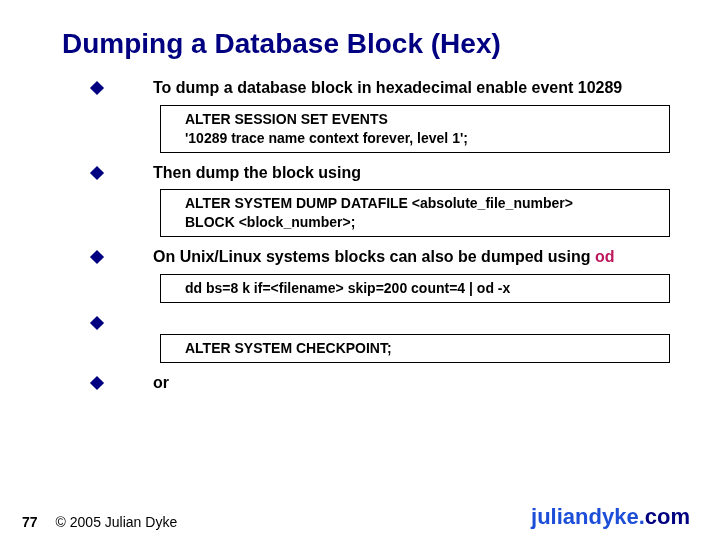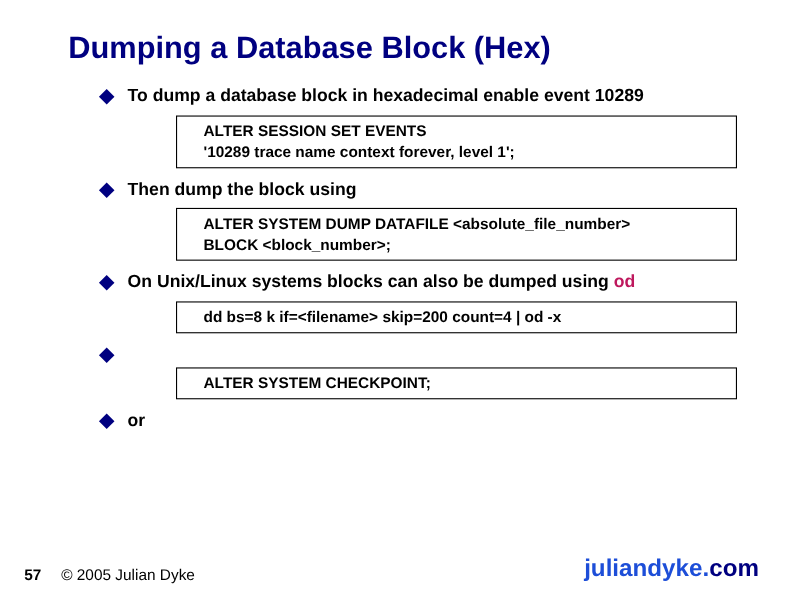--- a/index.html
+++ b/index.html
@@ -19,20 +19,21 @@
   .title {
     font-size: 28px;
     font-weight: bold;
     color: #000080;
     margin: 0 0 18px 22px;
   }
   .bullet-row {
     display: flex;
     align-items: flex-start;
     margin: 6px 0 4px 52px;
+    gap: 37px;
   }
   .diamond {
     width: 10px;
     height: 10px;
     background: #000080;
     transform: rotate(45deg);
     flex: 0 0 10px;
     margin-top: 5px;
     margin-right: 14px;
   }
@@ -124,19 +125,19 @@
   <div class="code-box">ALTER SYSTEM CHECKPOINT;</div>
 
   <div class="bullet-row">
     <div class="diamond"></div>
     <div class="bullet-text">or</div>
   </div>
 </div>
 
 <div class="footer">
   <div class="footer-left">
-    <span class="page-num">57</span>
+    <span class="page-num">77</span>
     <span class="copyright">© 2005 Julian Dyke</span>
   </div>
   <div class="site">
     <span class="jd">juliandyke.</span><span class="com">com</span>
   </div>
 </div>
 
 </body></html>

